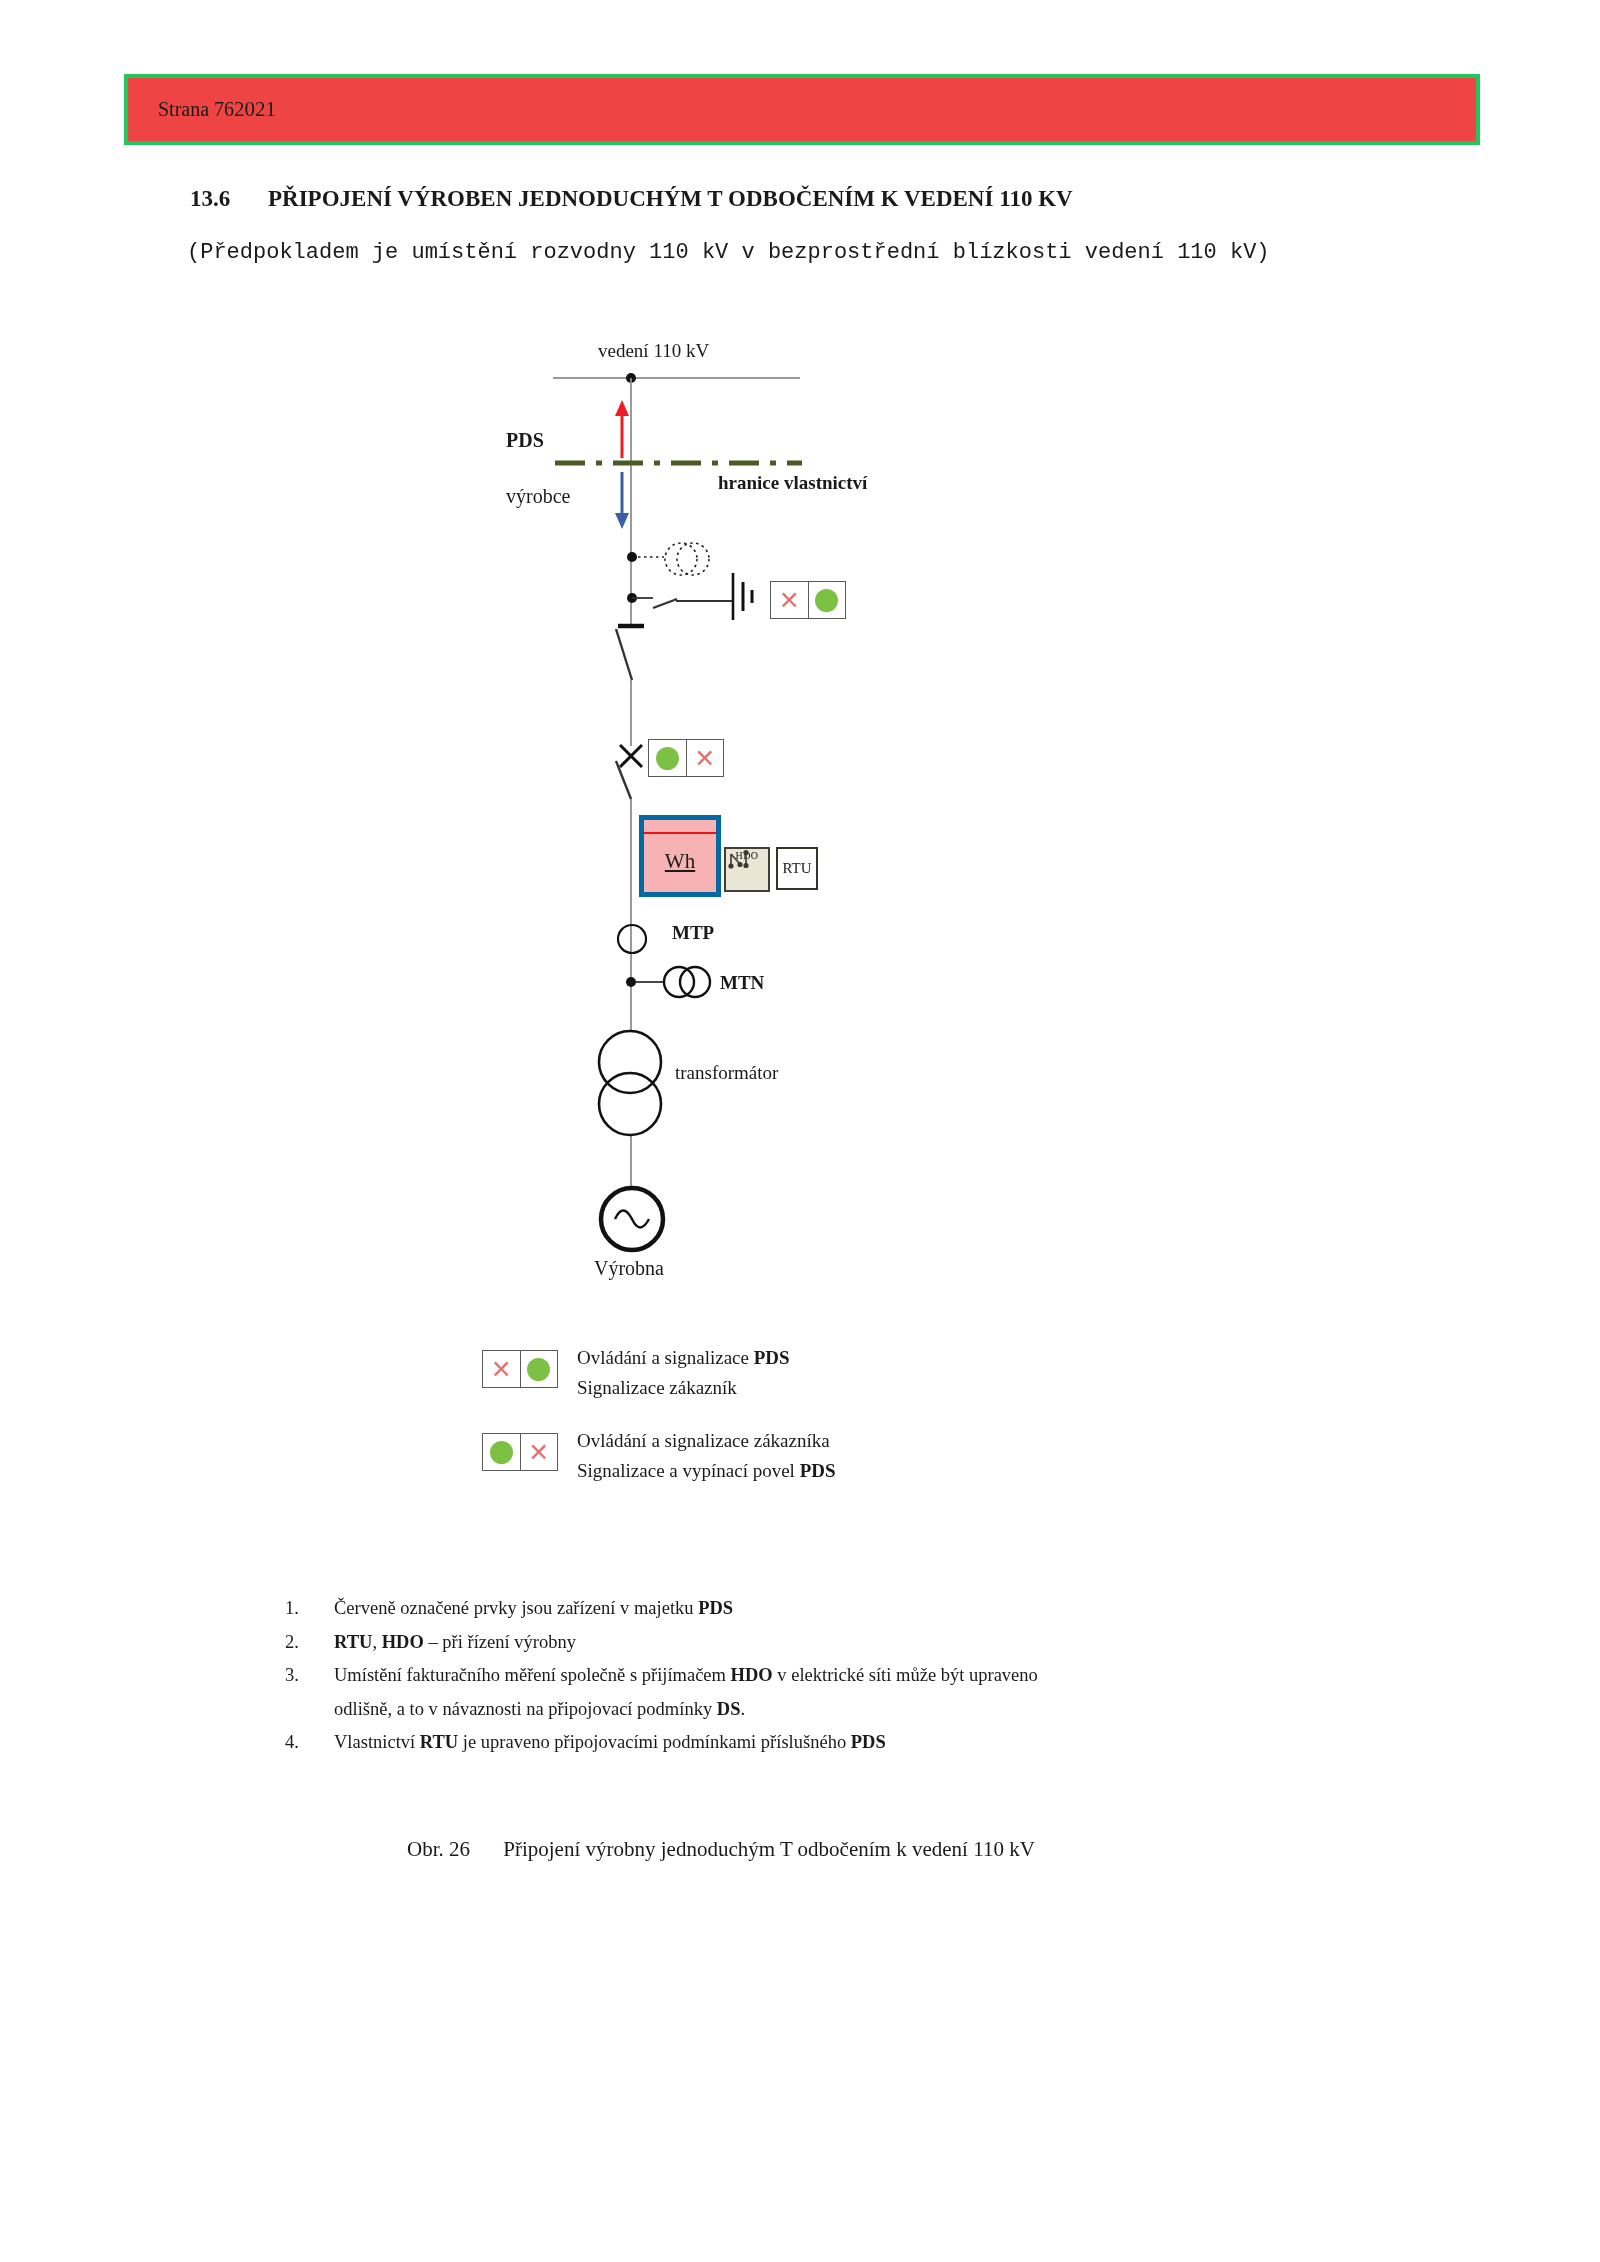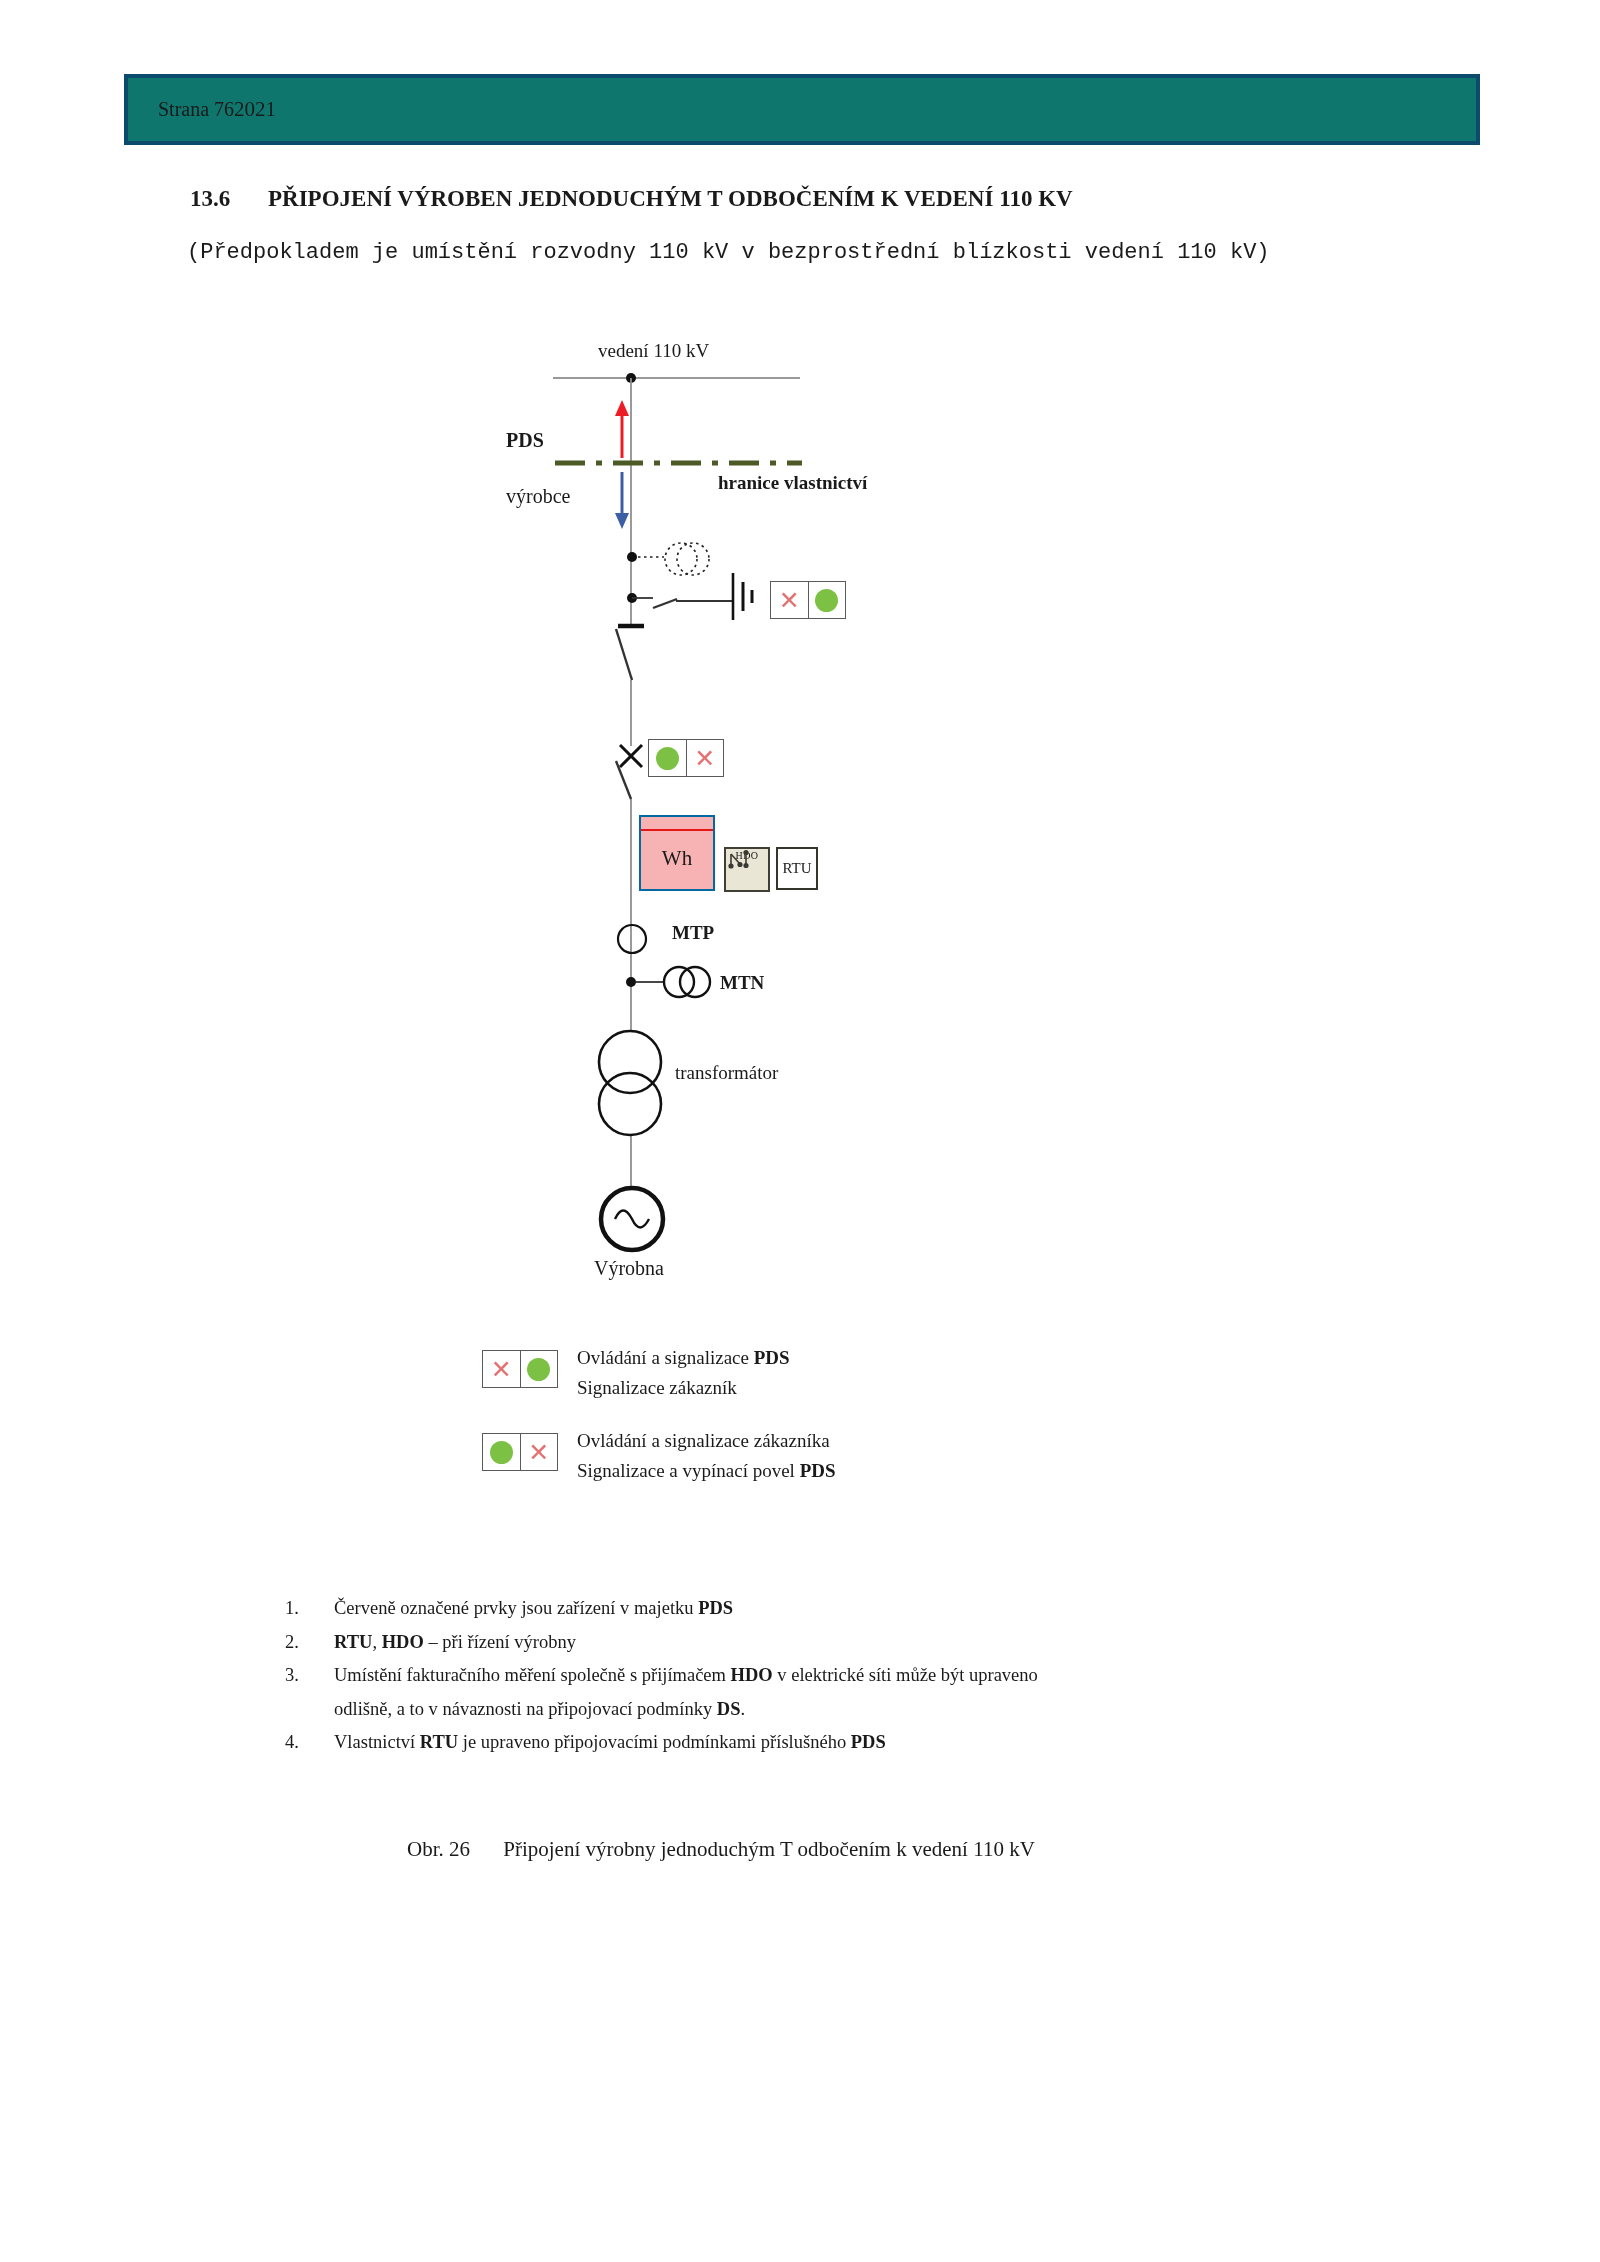--- a/index.html
+++ b/index.html
@@ -1,19 +1,19 @@
 <!DOCTYPE html>
 <html><head>
 <meta charset="utf-8">
 <style>
   html,body{margin:0;padding:0;background:#ffffff;}
   body{width:1600px;height:2262px;position:relative;font-family:"Liberation Serif",serif;color:#1a1a1a;}
 
   
-  .header-box{position:absolute;left:124px;top:74px;width:1348px;height:63px;border:4px solid #0c4a6e;display:flex;align-items:center;background:#0f766e;}
+  .header-box{position:absolute;left:124px;top:74px;width:1348px;height:63px;border:4px solid #22c55e;display:flex;align-items:center;background:#ef4444;}
   .hdr-page{margin-left:30px;font-size:20px;}
   .hdr-title{flex:1;text-align:center;font-size:20px;white-space:nowrap;}
   .hdr-title .sans{font-family:"Liberation Sans",sans-serif;font-size:21px;}
   .hdr-year{margin-right:28px;font-size:21px;}
 
   
   .sec-heading{position:absolute;left:190px;top:186px;display:flex;font-weight:bold;font-size:23px;white-space:nowrap;}
   .sec-num{width:78px;}
   .sec-subtitle{position:absolute;left:187px;top:240px;font-size:22px;white-space:nowrap;font-family:Liberation Mono, monospace;}
 
@@ -23,21 +23,21 @@
   .dlabel{position:absolute;white-space:nowrap;}
   .lbl-vedeni{left:168px;top:10px;font-size:19px;}
   .lbl-pds{left:76px;top:99px;font-size:20px;font-weight:bold;}
   .lbl-vyrobce{left:76px;top:155px;font-size:20px;}
   .lbl-hranice{left:288px;top:142px;font-size:19px;font-weight:bold;}
   .lbl-mtp{left:242px;top:592px;font-size:19px;font-weight:bold;}
   .lbl-mtn{left:290px;top:642px;font-size:19px;font-weight:bold;}
   .lbl-transformator{left:245px;top:732px;font-size:19px;}
   .lbl-vyrobna{left:164px;top:927px;font-size:20px;}
 
-  .wh-box{position:absolute;left:209px;top:485px;width:72px;height:72px;border:2px solid #0369a1;background:#f7b3b3;}
+  .wh-box{position:absolute;left:209px;top:485px;width:72px;height:72px;border:5px solid #0369a1;background:#f7b3b3;text-decoration:underline;}
   .wh-strip{height:12px;border-bottom:2.5px solid #e51616;}
   .wh-label{height:54px;display:flex;align-items:center;justify-content:center;font-size:21px;}
   .hdo-box{position:absolute;left:294px;top:517px;width:42px;height:41px;border:2px solid #403f33;background:#eae6d6;text-align:center;}
   .hdo-label{font-size:10px;letter-spacing:.5px;margin-top:1px;}
   .rtu-box{position:absolute;left:346px;top:517px;width:38px;height:39px;border:2.5px solid #35352b;background:#fff;display:flex;align-items:center;justify-content:center;font-size:15px;}
 
   .metering{position:absolute;left:416px;top:484px;width:230px;font-size:18px;line-height:28px;}
   .metering .indent{padding-left:5px;}
 
   

